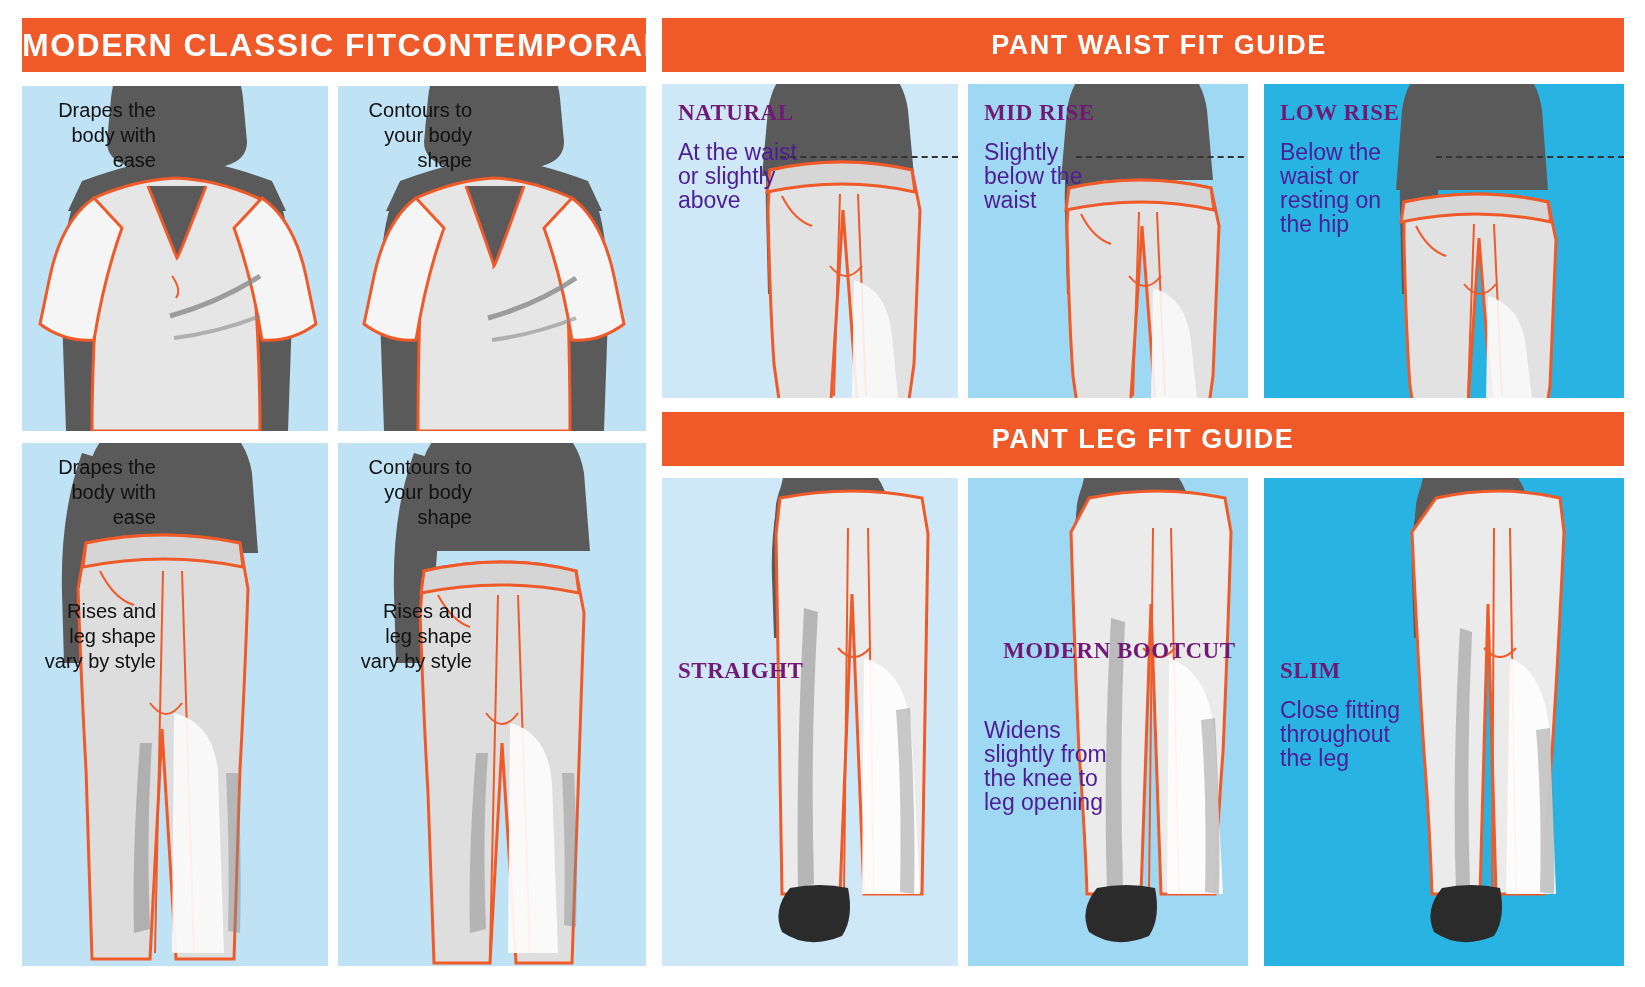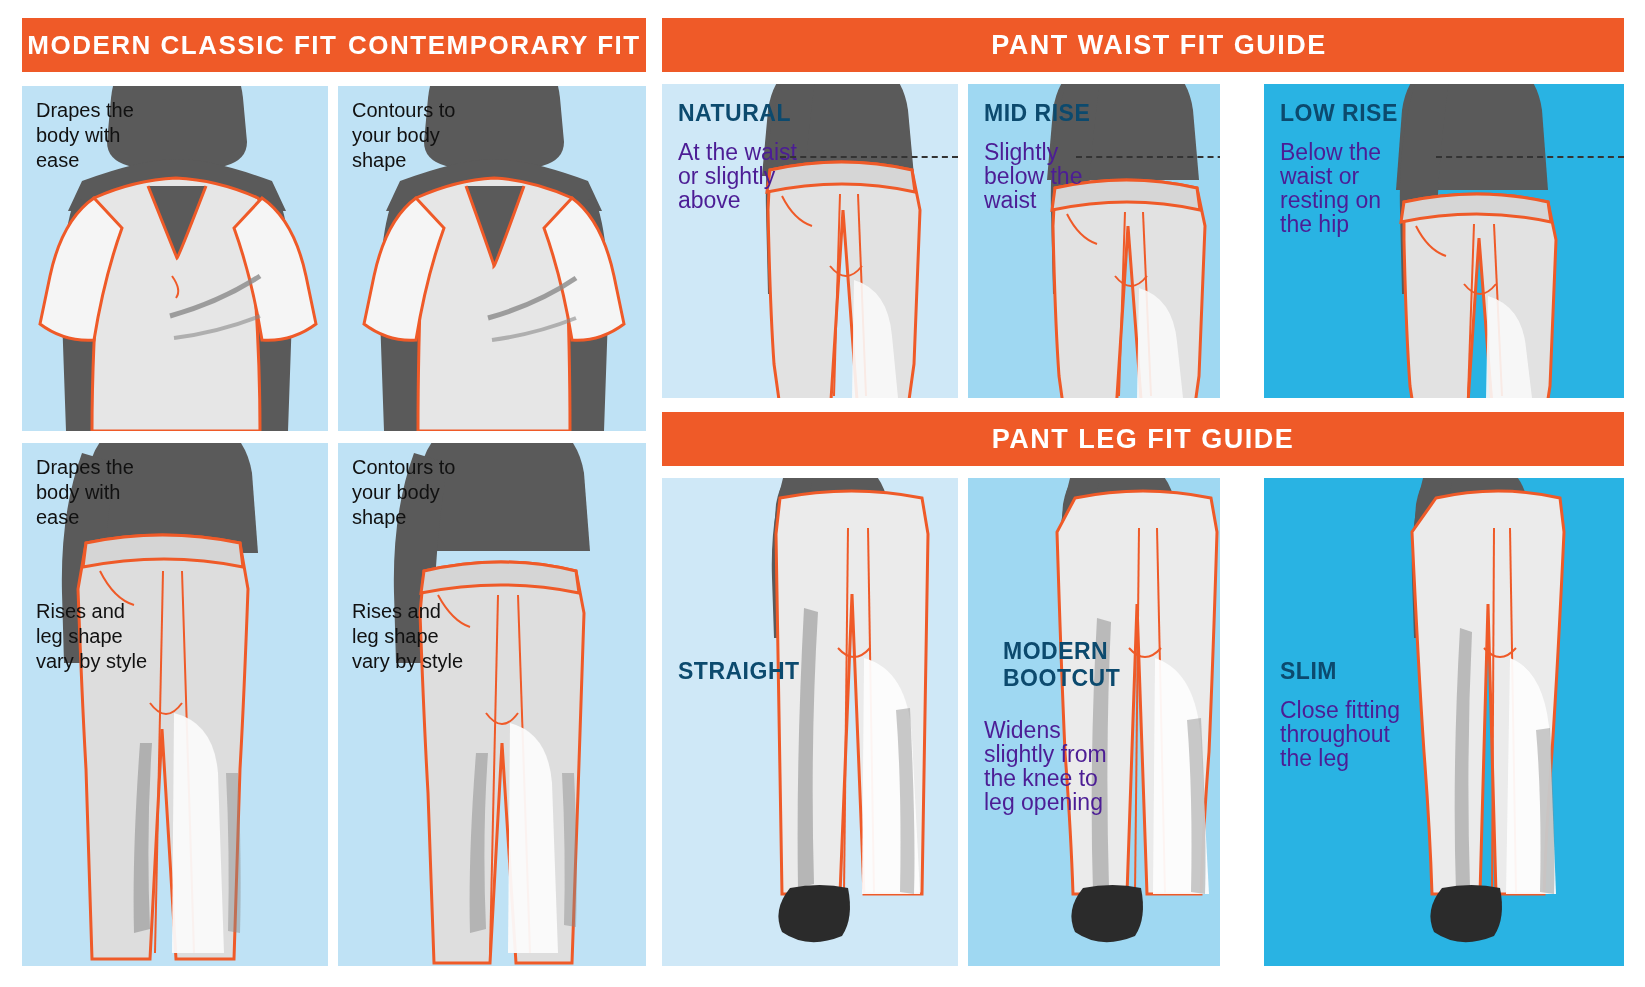--- a/index.html
+++ b/index.html
@@ -33,25 +33,25 @@
   
   #left-panel {
     position: absolute;
     left: 22px; top: 18px;
     width: 624px; height: 948px;
   }
   #left-header {
     position: absolute; left: 0; top: 0;
     width: 624px; height: 54px;
   }
-  #left-header .bartext { font-size: 26px; }
+  #left-header .bartext { font-size: 32px; }
   .cellgrid {
     position: absolute;
     top: 68px; left: 0;
-    width: 624px; height: 880px;
+    width: 624px; height: 880px; text-align: right;
   }
   .cell {
     position: absolute;
     background: #bfe2f5;
     overflow: hidden;
   }
   .cell .label {
     position: absolute;
     left: 14px; top: 12px;
     font-size: 20px;
@@ -79,27 +79,27 @@
   #leg-panel {
     position: absolute;
     left: 662px; top: 412px;
     width: 962px; height: 554px;
   }
   #leg-header { position: absolute; left: 0; top: 0; width: 962px; height: 54px; }
   #leg-cells { position: absolute; left: 0; top: 66px; width: 962px; height: 488px; }
 
   .rcell { position: absolute; top: 0; height: 100%; overflow: hidden; }
   .rcell.c1 { left: 0;   width: 296px; background: #cfe8f7; }
-  .rcell.c2 { left: 306px; width: 252px; background: #9fd8f2; }
+  .rcell.c2 { left: 306px; width: 280px; background: #9fd8f2; }
   .rcell.c3 { left: 602px; width: 360px; background: #29b3e3; }
 
   .rcell .rtitle {
     position: absolute; left: 16px; top: 16px;
     font-weight: bold; font-size: 23px; letter-spacing: 0.5px;
-    color: #0c4a6e; z-index: 5;
+    color: #701a75; z-index: 5; font-family: Liberation Serif, serif;
   }
   .rcell .rdesc {
     position: absolute; left: 16px;
     font-size: 23px; line-height: 24px; color: #4c1d95; z-index: 5;
     max-width: 125px;
   }
   .waist .rdesc { top: 56px; }
 
   .leg .rtitle { top: 180px; }
   .leg .rtitle.two { top: 160px; margin-left: 19px; }

